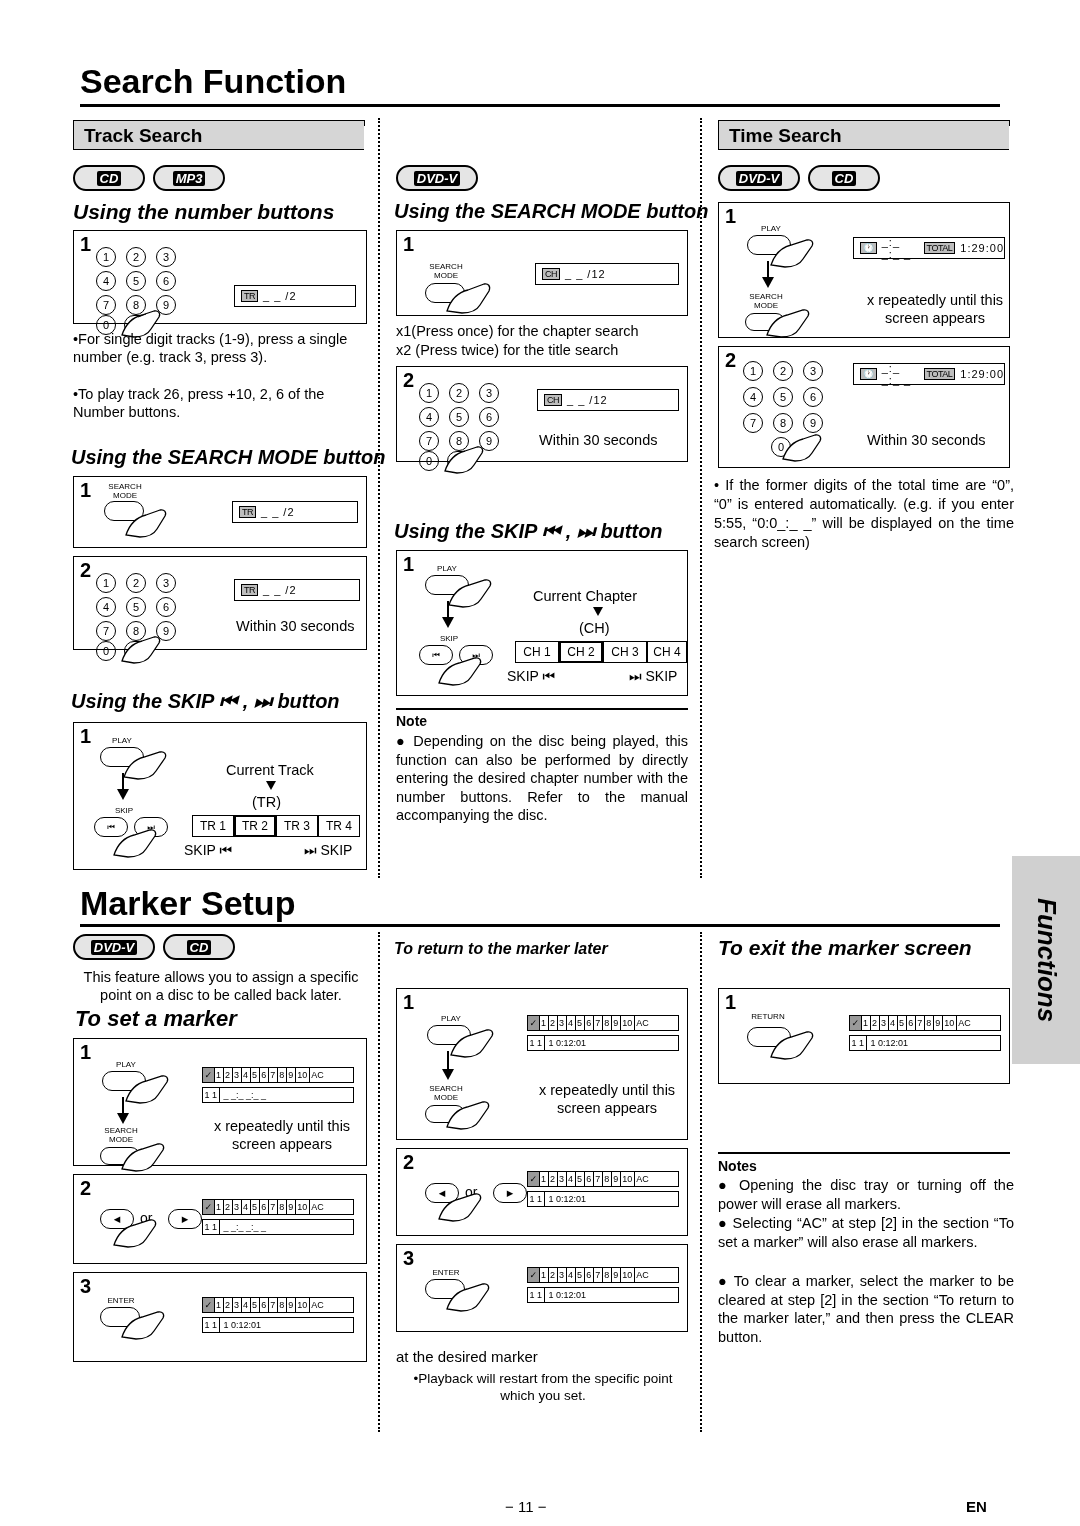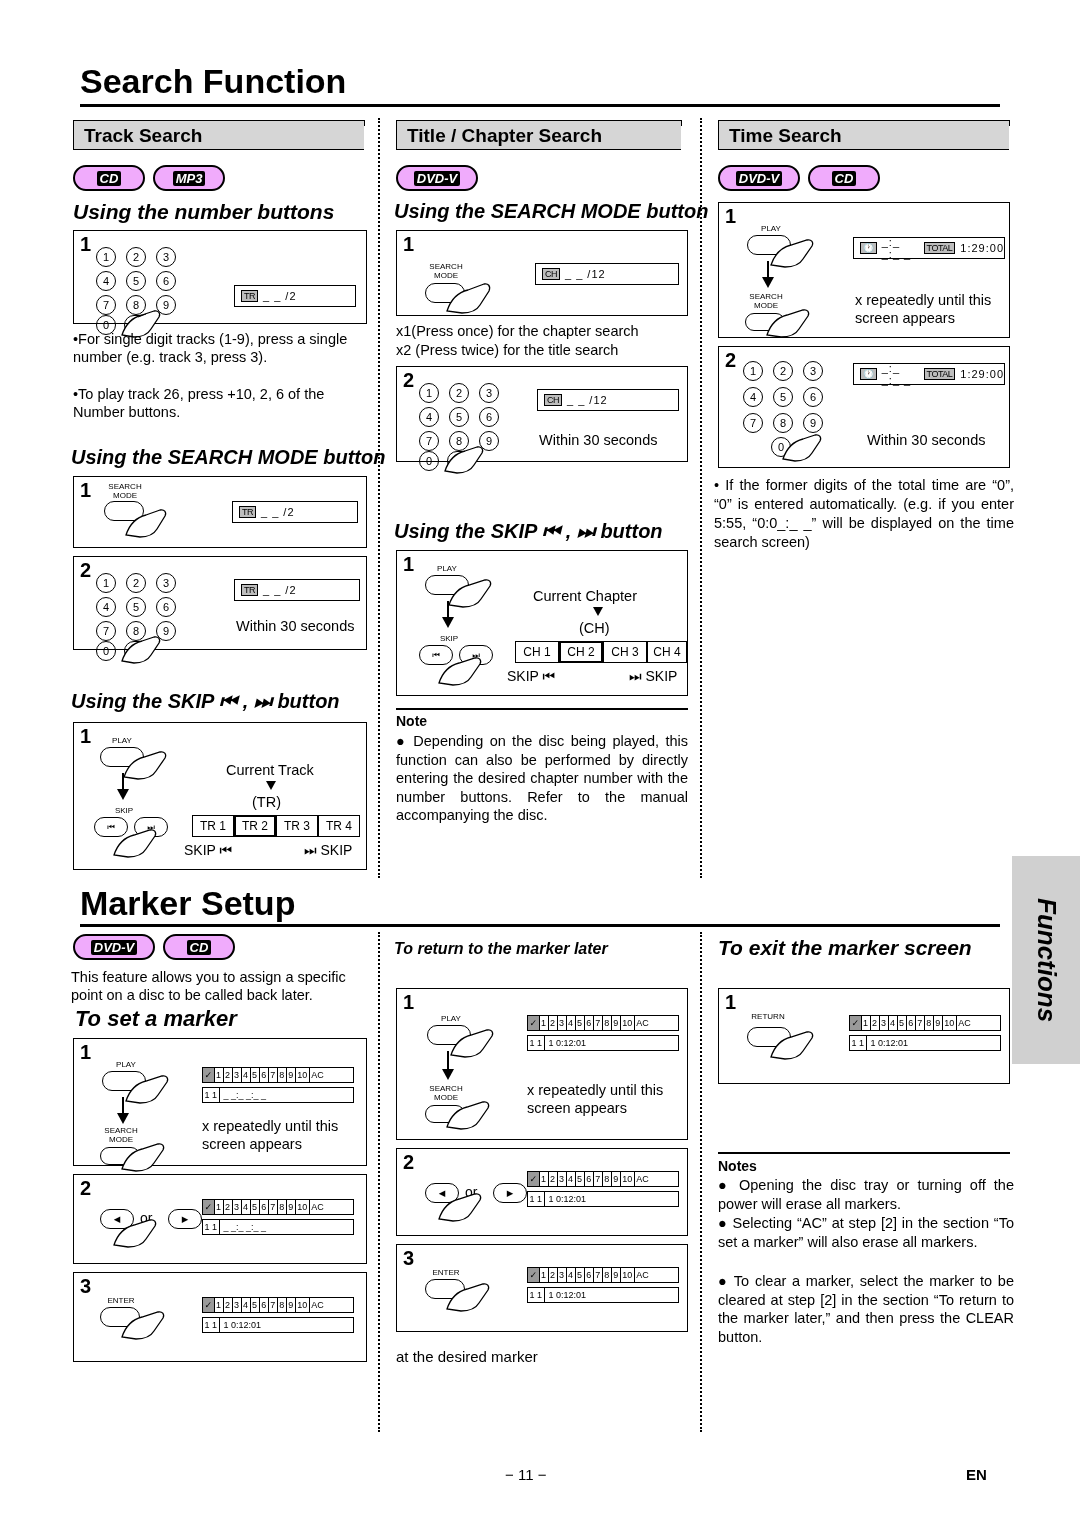--- a/index.html
+++ b/index.html
@@ -29,21 +29,21 @@
   }
 
   .ital{
     position:absolute;font-style:italic;font-weight:bold;font-size:21px;
     white-space:nowrap;
   }
 
   
   .logo{
     position:absolute;width:72px;height:26px;border:2px solid #000;
-    border-radius:13px/13px;box-sizing:border-box;background:#f0abfc;
+    border-radius:13px/13px;box-sizing:border-box;background:#e5e5e5;
     overflow:hidden;
   }
   .logo .lt{
     position:absolute;left:0;top:0;width:100%;height:100%;
     font-size:13px;font-weight:bold;font-style:italic;
     display:flex;align-items:center;justify-content:center;
   }
   .logo .lt b{background:#000;color:#fff;padding:0 3px;border-radius:2px;}
   .logo .swoosh{
     position:absolute;left:-10px;top:-12px;width:50px;height:40px;
@@ -52,21 +52,21 @@
     transform:rotate(-25deg);
   }
 
   
   .panel{position:absolute;border:1.5px solid #000;box-sizing:border-box;background:#fff;}
   .stepnum{
     position:absolute;font-size:20px;font-weight:bold;
   }
 
   
-  .txt{position:absolute;font-size:14.5px;line-height:18px;}
+  .txt{position:absolute;font-size:14.5px;line-height:18px;text-align:center;}
   .txt.just{text-align:justify;}
   .bul{position:absolute;font-size:14.5px;line-height:18px;}
 
   
   .keypad{position:absolute;}
   .key{
     position:absolute;width:20px;height:20px;border:1.2px solid #000;
     border-radius:50%;box-sizing:border-box;font-size:11px;
     display:flex;align-items:center;justify-content:center;
   }
@@ -115,21 +115,21 @@
 
   .dotline{position:absolute;border-left:2.5px dotted #000;}
   .dotlineh{position:absolute;border-top:2.5px dotted #000;}
 
   .notehead{position:absolute;font-size:14px;font-weight:bold;}
   .tabv{
     position:absolute;background:#d0d0d0;writing-mode:vertical-rl;
     font-size:26px;font-weight:bold;font-style:italic;text-align:center;
     display:flex;align-items:center;justify-content:center;
   }
-  .foot{position:absolute;font-size:15px;}
+  .foot{position:absolute;font-size:15px;margin-top:32px;}
 </style>
 </head>
 <body>
 
 <div class="page">
 
   <div class="h1" style="left:80px;top:62px;">Search Function</div>
   <div class="h1rule" style="left:80px;top:104px;width:920px;"></div>
 
   <div class="dotline" style="left:378px;top:118px;height:760px;"></div>
@@ -254,23 +254,20 @@
     <div class="arrowdown" style="left:192px;top:58px;border-top-width:9px;border-left-width:5px;border-right-width:5px;"></div>
     <div class="txt" style="left:178px;top:70px;">(TR)</div>
     <div class="chbox" style="left:118px;top:92px;width:42px;height:22px;">TR 1</div>
     <div class="chbox sel" style="left:160px;top:92px;width:42px;height:22px;">TR 2</div>
     <div class="chbox" style="left:202px;top:92px;width:42px;height:22px;">TR 3</div>
     <div class="chbox" style="left:244px;top:92px;width:42px;height:22px;">TR 4</div>
     <div class="txt" style="left:110px;top:118px;font-size:14px;">SKIP ⏮</div>
     <div class="txt" style="left:230px;top:118px;font-size:14px;">⏭ SKIP</div>
   </div>
 
-  <div class="secbar" style="left:396px;top:120px;width:286px;">
-    <span>Title / Chapter Search</span>
-  </div>
 
   <div class="logo" style="left:396px;top:165px;width:82px;">
     <div class="swoosh"></div>
       <div class="lt">
         <b>DVD-V</b>
       </div>
   </div>
 
   <div class="ital" style="left:394px;top:200px;font-size:20px;">Using the SEARCH MODE button</div>
 
@@ -646,20 +643,21 @@
         <div class="cell">10</div>
         <div class="cell">AC</div>
     </div>
     <div class="mstrip" style="left:130px;top:42px;width:152px;height:16px;">
       <div class="cell">1 1</div>
       <div class="cell" style="border:none;padding-left:4px;">1  0:12:01</div>
     </div>
   </div>
 
   <div class="txt" style="left:396px;top:1348px;font-size:15px;">at the desired marker</div>
+  <div class="txt" style="left:396px;top:1370px;width:294px;font-size:13.5px;line-height:17px;">•Playback will restart from the specific point which you set.</div>
 
   <div class="ital" style="left:718px;top:936px;font-size:21px;">To exit the marker screen</div>
 
   <div class="panel" style="left:718px;top:988px;width:292px;height:96px;">
     <div class="stepnum" style="left:6px;top:2px;">1</div>
     <div class="rlabel" style="left:24px;top:24px;width:50px;">RETURN</div>
     <div class="rbtn" style="left:28px;top:38px;width:44px;height:20px;"></div>
     <div class="hand" style="left:50px;top:40px;">
       <svg width="46" height="32" viewBox="0 0 46 32">
           <path d="M2 28 C6 16 14 10 22 8 L38 3 C42 2 45 5 43 9 L34 22 C31 27 25 30 16 30 Z" fill="#fff" stroke="#000" stroke-width="1.3"></path>

